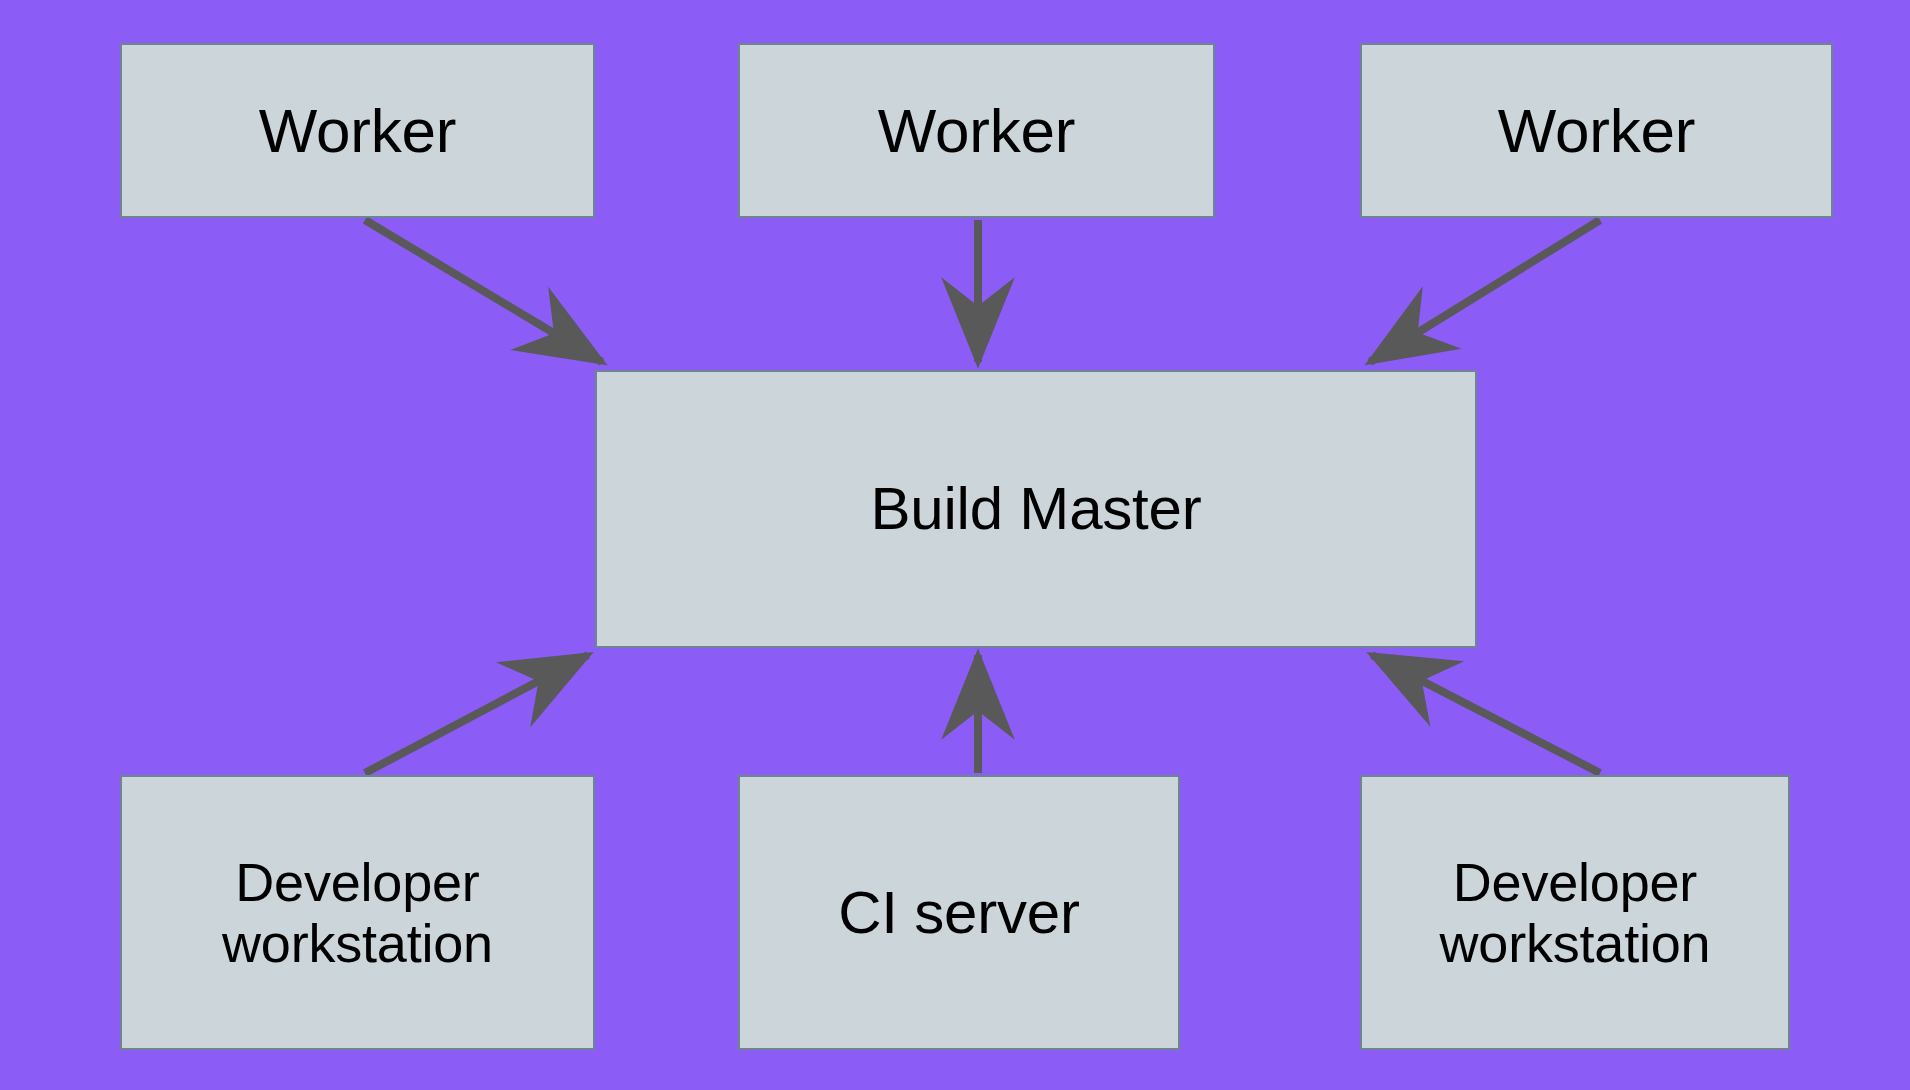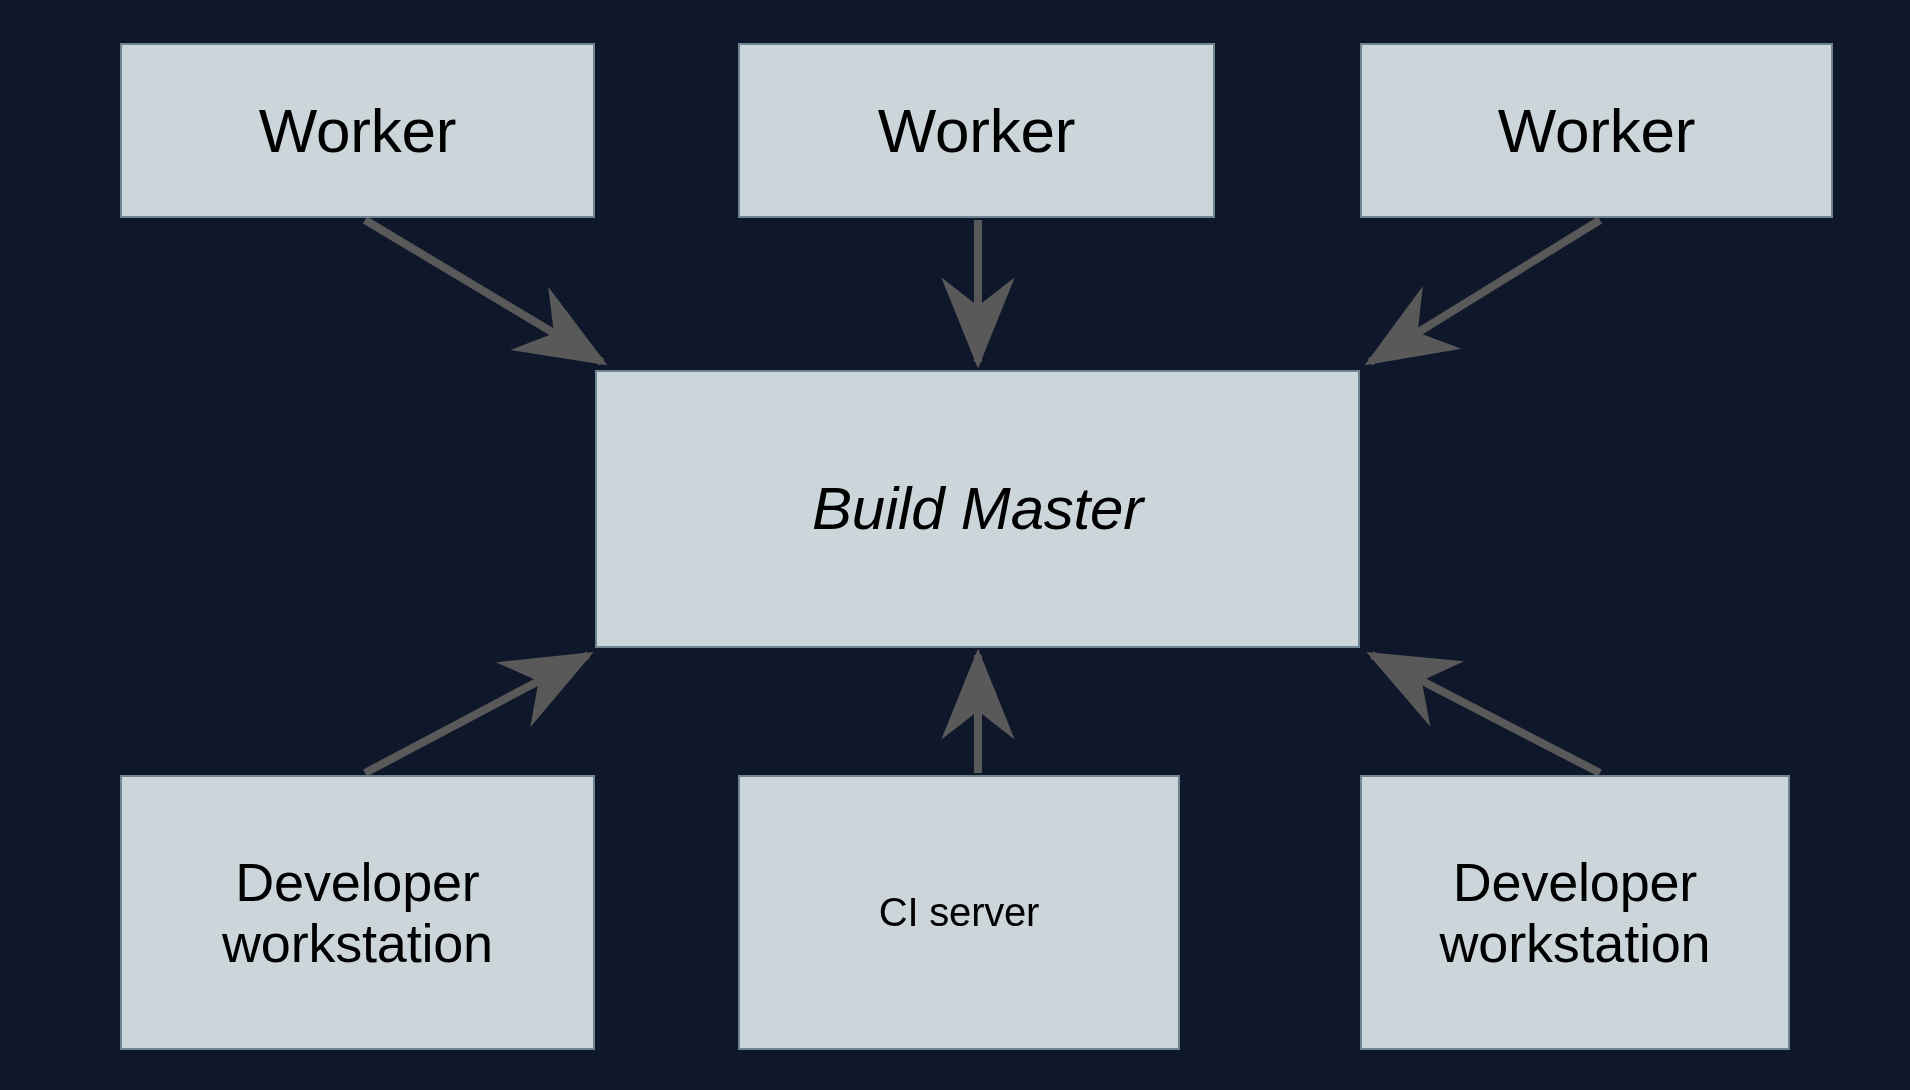--- a/index.html
+++ b/index.html
@@ -10,21 +10,21 @@
   body {
     width: 1910px;
     height: 1090px;
     overflow: hidden;
     font-family: "Liberation Sans", sans-serif;
   }
   #canvas {
     position: relative;
     width: 1910px;
     height: 1090px;
-    background: #0f172a;
+    background: #8b5cf6;
   }
   #edges {
     position: absolute;
     left: 0;
     top: 0;
     width: 1910px;
     height: 1090px;
     pointer-events: none;
   }
   .node {
@@ -44,32 +44,32 @@
     font-weight: 400;
     line-height: 1.12;
     letter-spacing: -0.2px;
     white-space: pre-line;
     padding: 0 8px;
   }
   
   #node-worker-1 { left: 120px; top: 43px;  width: 475px; height: 175px; }
   #node-worker-2 { left: 738px; top: 43px;  width: 477px; height: 175px; }
   #node-worker-3 { left: 1360px; top: 43px; width: 473px; height: 175px; }
-  #node-build-master { left: 595px; top: 370px; width: 765px; height: 278px; font-style: italic; }
+  #node-build-master { left: 595px; top: 370px; width: 882px; height: 278px; }
   #node-dev-left  { left: 120px;  top: 775px; width: 475px; height: 275px; }
   #node-ci-server { left: 738px;  top: 775px; width: 442px; height: 275px; }
   #node-dev-right { left: 1360px; top: 775px; width: 430px; height: 275px; }
 
   #node-worker-1 .node-label,
   #node-worker-2 .node-label,
   #node-worker-3 .node-label { font-size: 62px; }
   #node-build-master .node-label { font-size: 60px; }
   #node-dev-left .node-label,
   #node-dev-right .node-label { font-size: 54px; }
-  #node-ci-server .node-label { font-size: 40px; }
+  #node-ci-server .node-label { font-size: 60px; }
 </style>
 </head>
 <body>
 
 <div id="canvas">
 
   <svg id="edges" viewBox="0 0 1910 1090" width="1910" height="1090" xmlns="http://www.w3.org/2000/svg">
     <defs>
       <marker id="barb" markerWidth="14" markerHeight="14" refX="11.2" refY="5" orient="auto" markerUnits="strokeWidth">
         <path d="M 0.6 0.4 L 12 5 L 0.6 9.6 L 4.2 5 Z" fill="#595959"></path>

